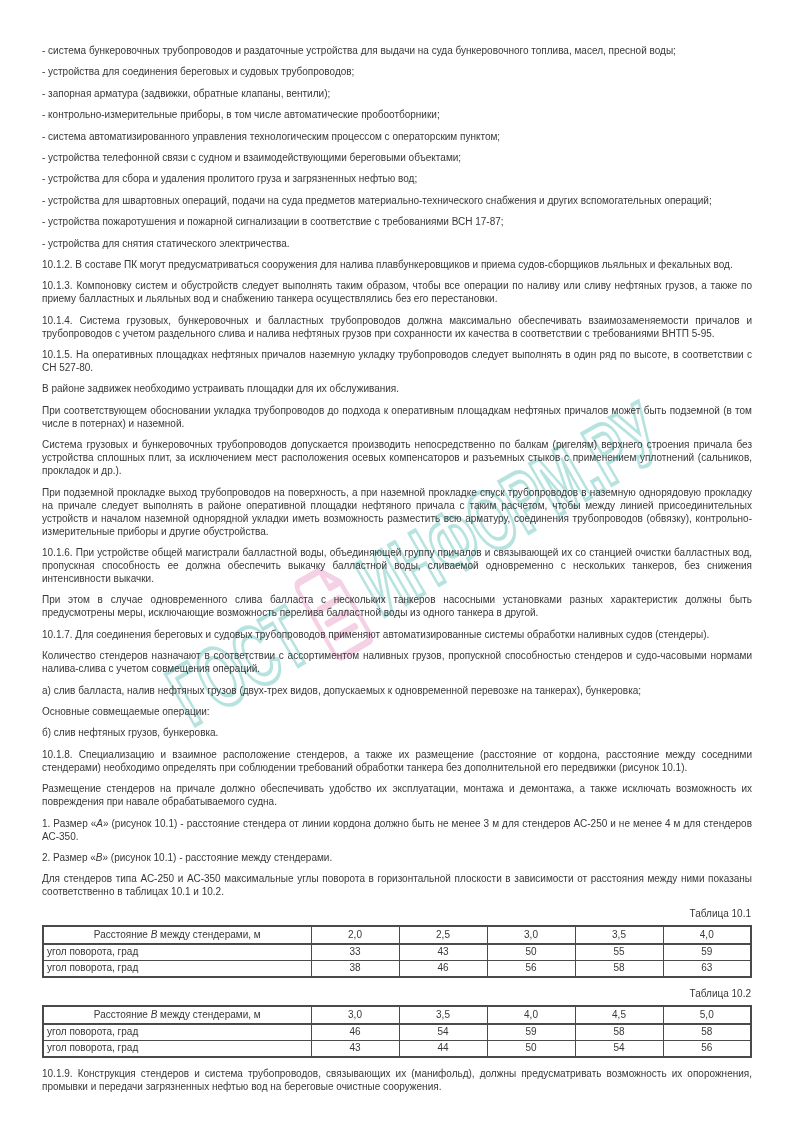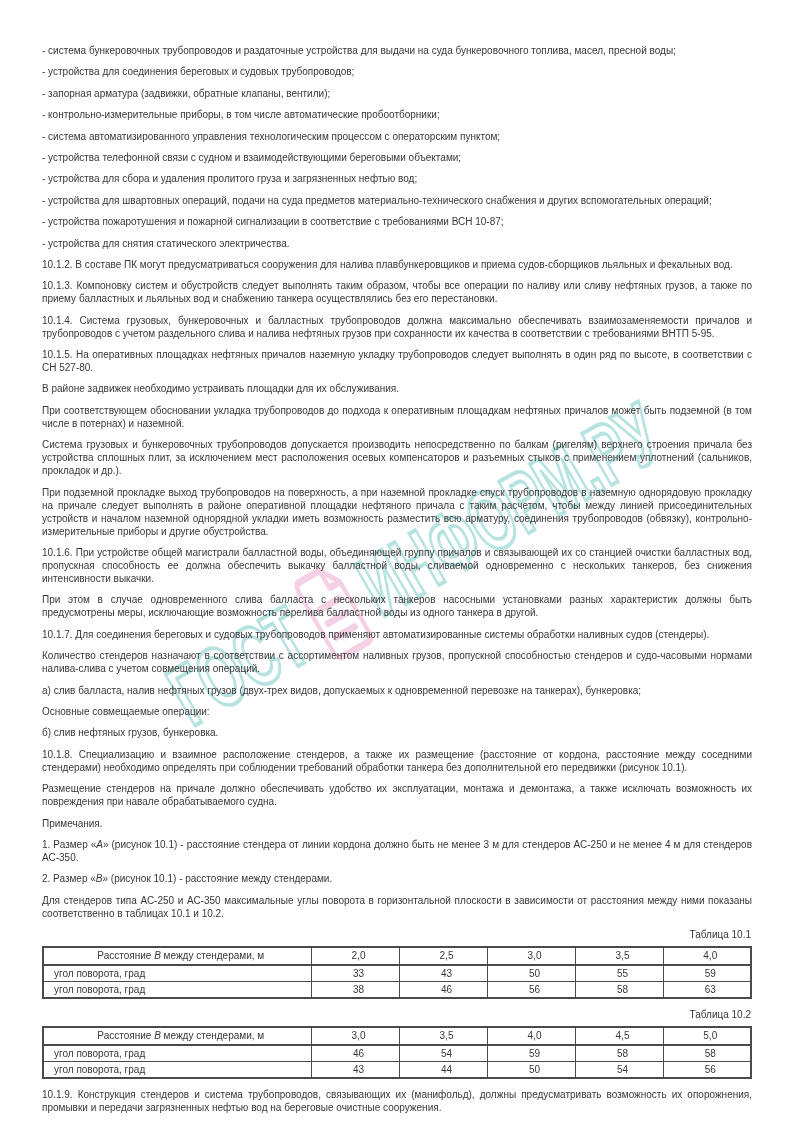--- a/index.html
+++ b/index.html
@@ -25,21 +25,21 @@
     position:absolute; left:42px; top:44px; width:710px; z-index:1;
     font-size:10px; line-height:13px; text-align:justify;
   }
   .content p { margin:0 0 8.4px 0; }
   .tbl-caption { text-align:right; margin:3px 1px 5px 0; }
   table.data-table {
     width:100%; border-collapse:collapse; table-layout:fixed;
     margin:0 0 9px 0; border:2px solid #4a4a4a;
   }
   table.data-table td {
-    border:1px solid #4a4a4a; padding:1px 3px 1px 10px;
+    border:1px solid #4a4a4a; padding:1px 3px 1px 3px;
     text-align:center; height:13px; line-height:12px; overflow:hidden;
   }
   table.data-table tr.hdr-row td { border-bottom:2px solid #4a4a4a; height:14px; }
   table.data-table td.lbl { text-align:left; }
   table.data-table tr.hdr-row td.lbl { text-align:center; }
   col.col-label { width:268px; }
   col.col-val { width:88px; }
 </style>
 </head>
 <body>
@@ -61,41 +61,40 @@
   <div class="content">
 
     <p>- система бункеровочных трубопроводов и раздаточные устройства для выдачи на суда бункеровочного топлива, масел, пресной воды;</p>
     <p>- устройства для соединения береговых и судовых трубопроводов;</p>
     <p>- запорная арматура (задвижки, обратные клапаны, вентили);</p>
     <p>- контрольно-измерительные приборы, в том числе автоматические пробоотборники;</p>
     <p>- система автоматизированного управления технологическим процессом с операторским пунктом;</p>
     <p>- устройства телефонной связи с судном и взаимодействующими береговыми объектами;</p>
     <p>- устройства для сбора и удаления пролитого груза и загрязненных нефтью вод;</p>
     <p>- устройства для швартовных операций, подачи на суда предметов материально-технического снабжения и других вспомогательных операций;</p>
-    <p>- устройства пожаротушения и пожарной сигнализации в соответствие с требованиями ВСН 10-87;</p>
+    <p>- устройства пожаротушения и пожарной сигнализации в соответствие с требованиями ВСН 17-87;</p>
     <p>- устройства для снятия статического электричества.</p>
 
     <p>10.1.2. В составе ПК могут предусматриваться сооружения для налива плавбункеровщиков и приема судов-сборщиков льяльных и фекальных вод.</p>
     <p>10.1.3. Компоновку систем и обустройств следует выполнять таким образом, чтобы все операции по наливу или сливу нефтяных грузов, а также по приему балластных и льяльных вод и снабжению танкера осуществлялись без его перестановки.</p>
     <p>10.1.4. Система грузовых, бункеровочных и балластных трубопроводов должна максимально обеспечивать взаимозаменяемости причалов и трубопроводов с учетом раздельного слива и налива нефтяных грузов при сохранности их качества в соответствии с требованиями ВНТП 5-95.</p>
     <p>10.1.5. На оперативных площадках нефтяных причалов наземную укладку трубопроводов следует выполнять в один ряд по высоте, в соответствии с СН 527-80.</p>
     <p>В районе задвижек необходимо устраивать площадки для их обслуживания.</p>
     <p>При соответствующем обосновании укладка трубопроводов до подхода к оперативным площадкам нефтяных причалов может быть подземной (в том числе в потернах) и наземной.</p>
     <p>Система грузовых и бункеровочных трубопроводов допускается производить непосредственно по балкам (ригелям) верхнего строения причала без устройства сплошных плит, за исключением мест расположения осевых компенсаторов и разъемных стыков с применением уплотнений (сальников, прокладок и др.).</p>
     <p>При подземной прокладке выход трубопроводов на поверхность, а при наземной прокладке спуск трубопроводов в наземную однорядовую прокладку на причале следует выполнять в районе оперативной площадки нефтяного причала с таким расчетом, чтобы между линией присоединительных устройств и началом наземной однорядной укладки иметь возможность разместить всю арматуру, соединения трубопроводов (обвязку), контрольно-измерительные приборы и другие обустройства.</p>
     <p>10.1.6. При устройстве общей магистрали балластной воды, объединяющей группу причалов и связывающей их со станцией очистки балластных вод, пропускная способность ее должна обеспечить выкачку балластной воды, сливаемой одновременно с нескольких танкеров, без снижения интенсивности выкачки.</p>
     <p>При этом в случае одновременного слива балласта с нескольких танкеров насосными установками разных характеристик должны быть предусмотрены меры, исключающие возможность перелива балластной воды из одного танкера в другой.</p>
     <p>10.1.7. Для соединения береговых и судовых трубопроводов применяют автоматизированные системы обработки наливных судов (стендеры).</p>
     <p>Количество стендеров назначают в соответствии с ассортиментом наливных грузов, пропускной способностью стендеров и судо-часовыми нормами налива-слива с учетом совмещения операций.</p>
     <p>а) слив балласта, налив нефтяных грузов (двух-трех видов, допускаемых к одновременной перевозке на танкерах), бункеровка;</p>
     <p>Основные совмещаемые операции:</p>
     <p>б) слив нефтяных грузов, бункеровка.</p>
     <p>10.1.8. Специализацию и взаимное расположение стендеров, а также их размещение (расстояние от кордона, расстояние между соседними стендерами) необходимо определять при соблюдении требований обработки танкера без дополнительной его передвижки (рисунок 10.1).</p>
     <p>Размещение стендеров на причале должно обеспечивать удобство их эксплуатации, монтажа и демонтажа, а также исключать возможность их повреждения при навале обрабатываемого судна.</p>
-    <p>Примечания.</p>
 
     <p><span>1. Размер «</span><i>А</i><span>» (рисунок 10.1) - расстояние стендера от линии кордона должно быть не менее 3 м для стендеров АС-250 и не менее 4 м для стендеров АС-350.</span></p>
     <p><span>2. Размер «</span><i>В</i><span>» (рисунок 10.1) - расстояние между стендерами.</span></p>
 
     <p>Для стендеров типа АС-250 и АС-350 максимальные углы поворота в горизонтальной плоскости в зависимости от расстояния между ними показаны соответственно в таблицах 10.1 и 10.2.</p>
 
     <div class="tbl-caption">Таблица 10.1</div>
     <table class="data-table">
       <colgroup>
           <col class="col-label">

